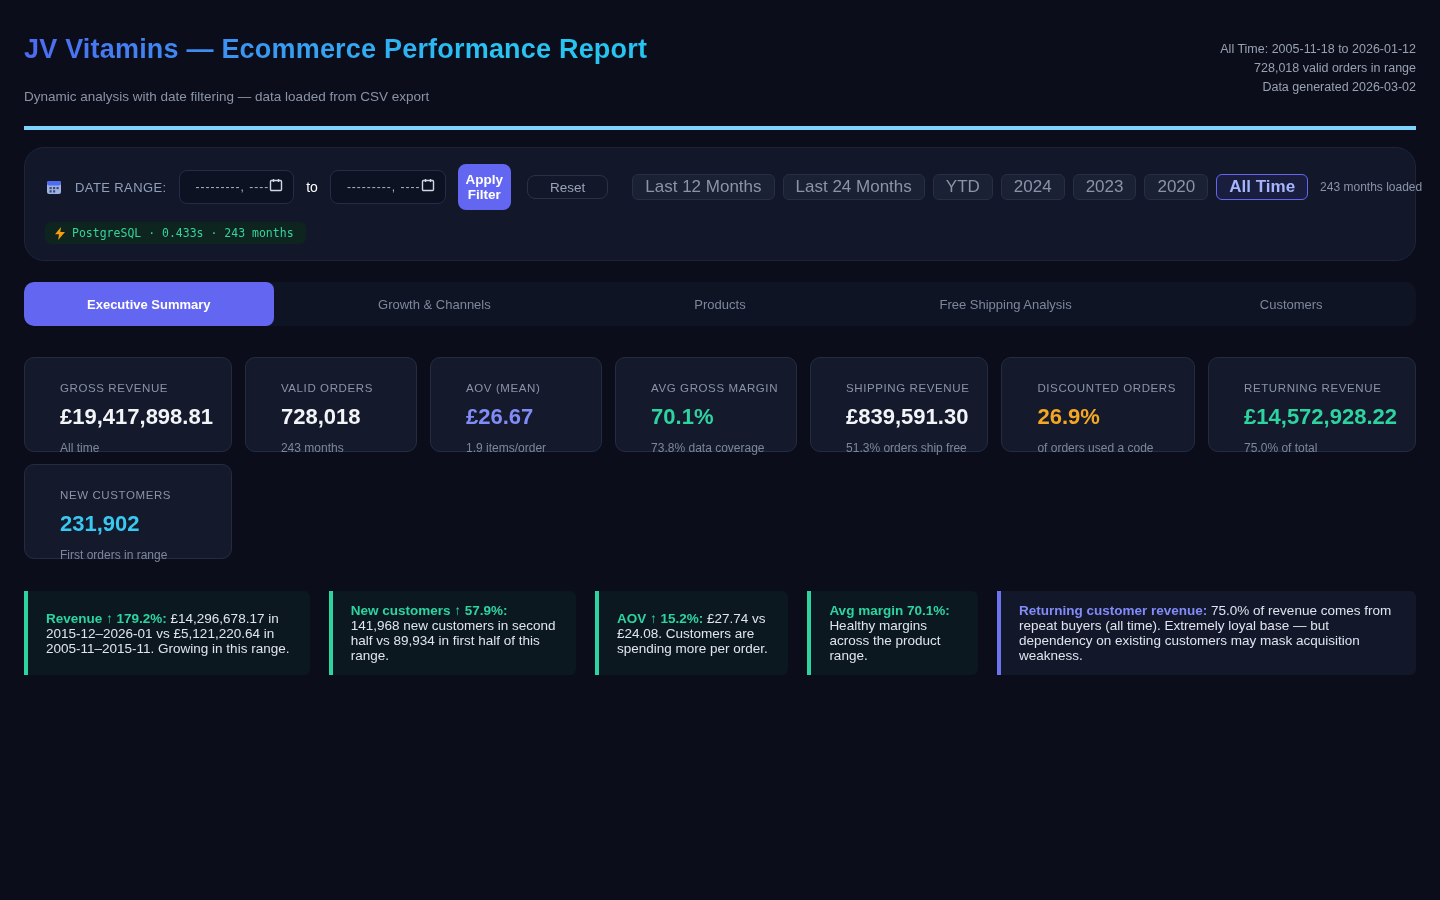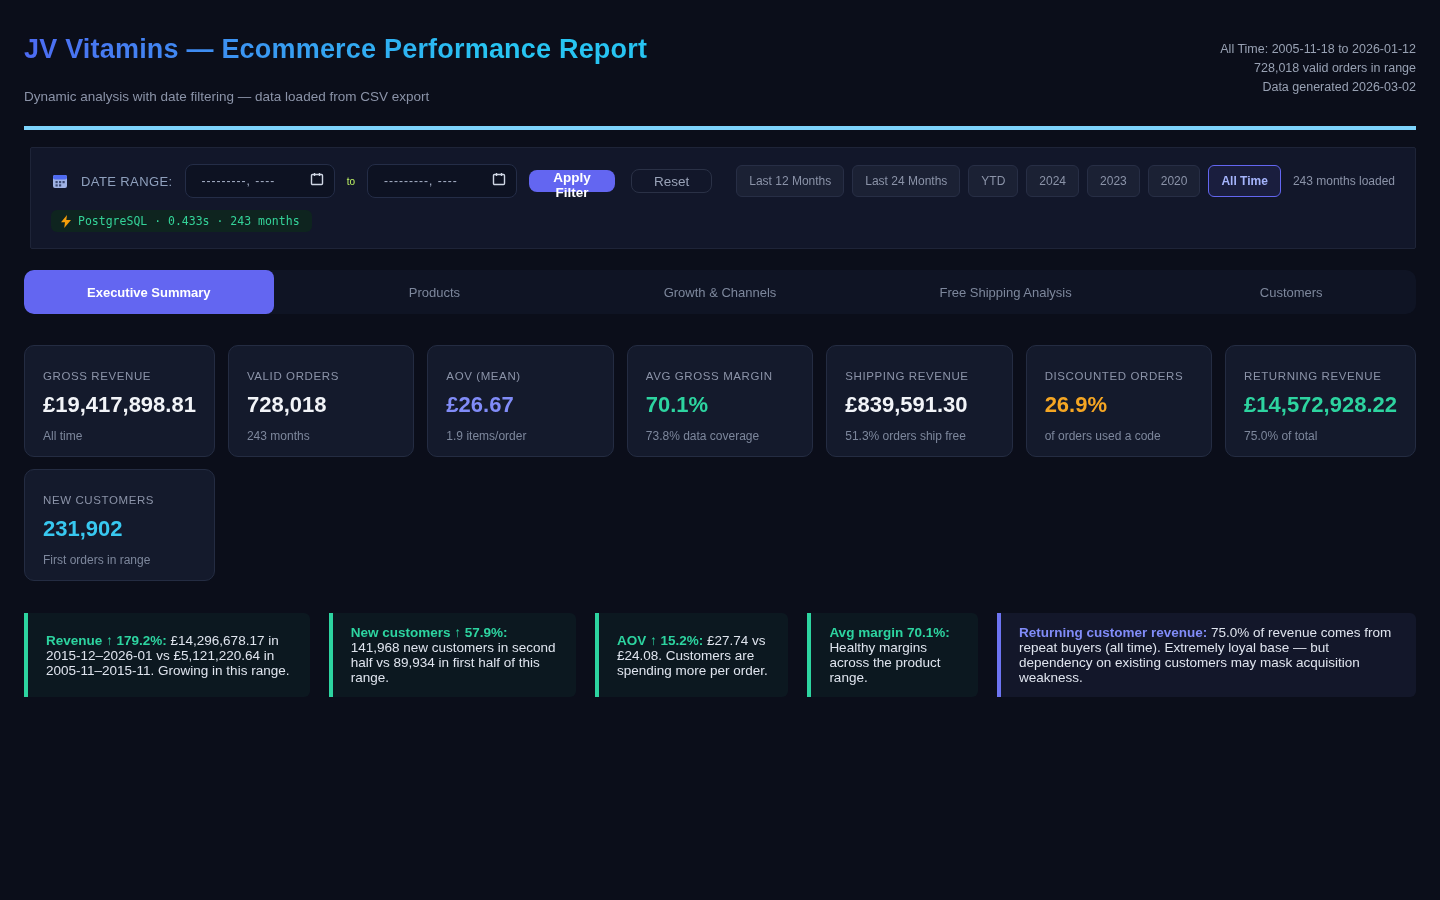--- a/index.html
+++ b/index.html
@@ -25,45 +25,45 @@
     font-size:27px; font-weight:bold; letter-spacing:.2px;
     background:linear-gradient(90deg,var(--grad-start) 0%, var(--grad-end) 75%);
     -webkit-background-clip:text; background-clip:text; color:transparent;
     display:inline-block;
   }
   .page-subtitle{margin-top:24px; font-size:13.5px; color:var(--muted);}
   .header-meta{ text-align:right; font-size:12.5px; color:#98a1b3; line-height:19px; padding-top:6px;}
   
   .filter-panel{
     margin-top:17px; background:var(--panel); border:1px solid var(--panel-border);
-    border-radius:2px; padding:16px 20px 16px 20px;margin-left:6px;
+    border-radius:20px; padding:16px 20px 16px 20px;
   }
   .filter-row{display:flex; align-items:center; gap:12px;}
   .cal-emoji{display:inline-flex; width:18px; height:18px;}
   .filter-label{font-size:13px; color:#8fa0bd; letter-spacing:.4px; white-space:nowrap;}
   .date-input{
     width:158px; height:34px; background:#0d1222; border:1px solid #242d47; border-radius:8px;
     display:flex; align-items:center; justify-content:space-between; padding:0 10px 0 16px;
     cursor:text;
   }
   .date-input .ph{font-size:12px; color:#a8b2c8; letter-spacing:1px; white-space:nowrap;}
-  .to-label{color:#bef264; font-size:10px;}
+  .to-label{color:#ffffff; font-size:14px;}
   .btn-apply{
-    height:22px; padding:0 8px; background:var(--accent); border:none; border-radius:8px;
+    height:46px; padding:0 8px; background:var(--accent); border:none; border-radius:8px;
     color:#fff; font-weight:bold; font-size:13.5px; cursor:pointer; font-family:inherit;
   }
   .btn-reset{
     height:24px; padding:0 22px; background:transparent; border:1px solid #2a3146; border-radius:8px;
     color:#9aa3b8; font-size:13.5px; cursor:pointer; font-family:inherit; margin-left:4px;
   }
   .chips{display:flex; align-items:center; gap:8px; margin-left:12px;}
   .chip{
-    height:32px; padding:0 12px; display:inline-flex; align-items:center;
+    height:26px; padding:0 12px; display:inline-flex; align-items:center;
     background:#1b2134; border:1px solid #272e45; border-radius:6px;
-    font-size:12px; color:#8b93a8; cursor:pointer; white-space:nowrap;
+    font-size:17px; color:#8b93a8; cursor:pointer; white-space:nowrap;
   }
   .chip.active{ background:rgba(99,102,241,.10); border:1px solid var(--accent); color:#a5b4fc; font-weight:bold;}
   .months-loaded{margin-left:auto; font-size:12px; color:#8b93a8; white-space:nowrap;}
   .db-badge{
     margin-top:12px; display:inline-flex; align-items:center; gap:7px;
     background:#0e241f; border-radius:6px; padding:4px 12px 4px 10px;
     font-family:"DejaVu Sans Mono", monospace; font-size:11.5px; color:#34d399;
   }
   .bolt{display:inline-flex; width:10px; height:13px;}
   
@@ -75,21 +75,21 @@
     display:flex; align-items:center; justify-content:center;
     font-size:13px; color:#7d879c; cursor:pointer; border-radius:8px;
   }
   .tab.active{ background:var(--accent); color:#fff; font-weight:bold;}
   
   .kpi-grid{
     margin-top:31px; display:grid; grid-template-columns:repeat(7,1fr); gap:12px 13px;
   }
   .kpi-card{
     background:var(--card); border:1px solid var(--card-border); border-radius:10px;
-    padding:24px 18px 20px 18px; height:112px; overflow:visible;
+    padding:24px 18px 20px 35px; height:95px; overflow:visible;
   }
   .kpi-label{font-size:11.5px; color:#8b93a8; letter-spacing:.6px; white-space:nowrap;}
   .kpi-value{margin-top:10px; font-size:22px; font-weight:bold; white-space:nowrap; color:#f2f4f8;}
   .kpi-sub{margin-top:11px; font-size:12px; color:#7d879c; white-space:nowrap;}
   .val-white{color:#f2f4f8;} .val-purple{color:var(--purple);} .val-green{color:var(--green);}
   .val-orange{color:var(--orange);} .val-cyan{color:var(--cyan);}
   
   .insights{margin-top:32px; display:flex; flex-direction:row; gap:19px;}
   .insight{
     min-height:43px; display:flex; align-items:center;
@@ -177,22 +177,22 @@
       <svg width="10" height="13" viewBox="0 0 10 13">
           <polygon points="6,0 0,7.2 4,7.2 3.2,13 10,5 5.3,5" fill="#f59e0b"></polygon>
         </svg>
     </span>
     <span>PostgreSQL · 0.433s · 243 months</span>
   </div>
 </div>
 
 <div class="tabs">
   <div class="tab active">Executive Summary</div>
+  <div class="tab">Growth &amp; Channels</div>
   <div class="tab">Products</div>
-  <div class="tab">Growth &amp; Channels</div>
   <div class="tab">Free Shipping Analysis</div>
   <div class="tab">Customers</div>
 </div>
 
 <div class="kpi-grid">
   <div class="kpi-card">
     <div class="kpi-label">GROSS REVENUE</div>
     <div class="kpi-value val-white">£19,417,898.81</div>
     <div class="kpi-sub">All time</div>
   </div>

